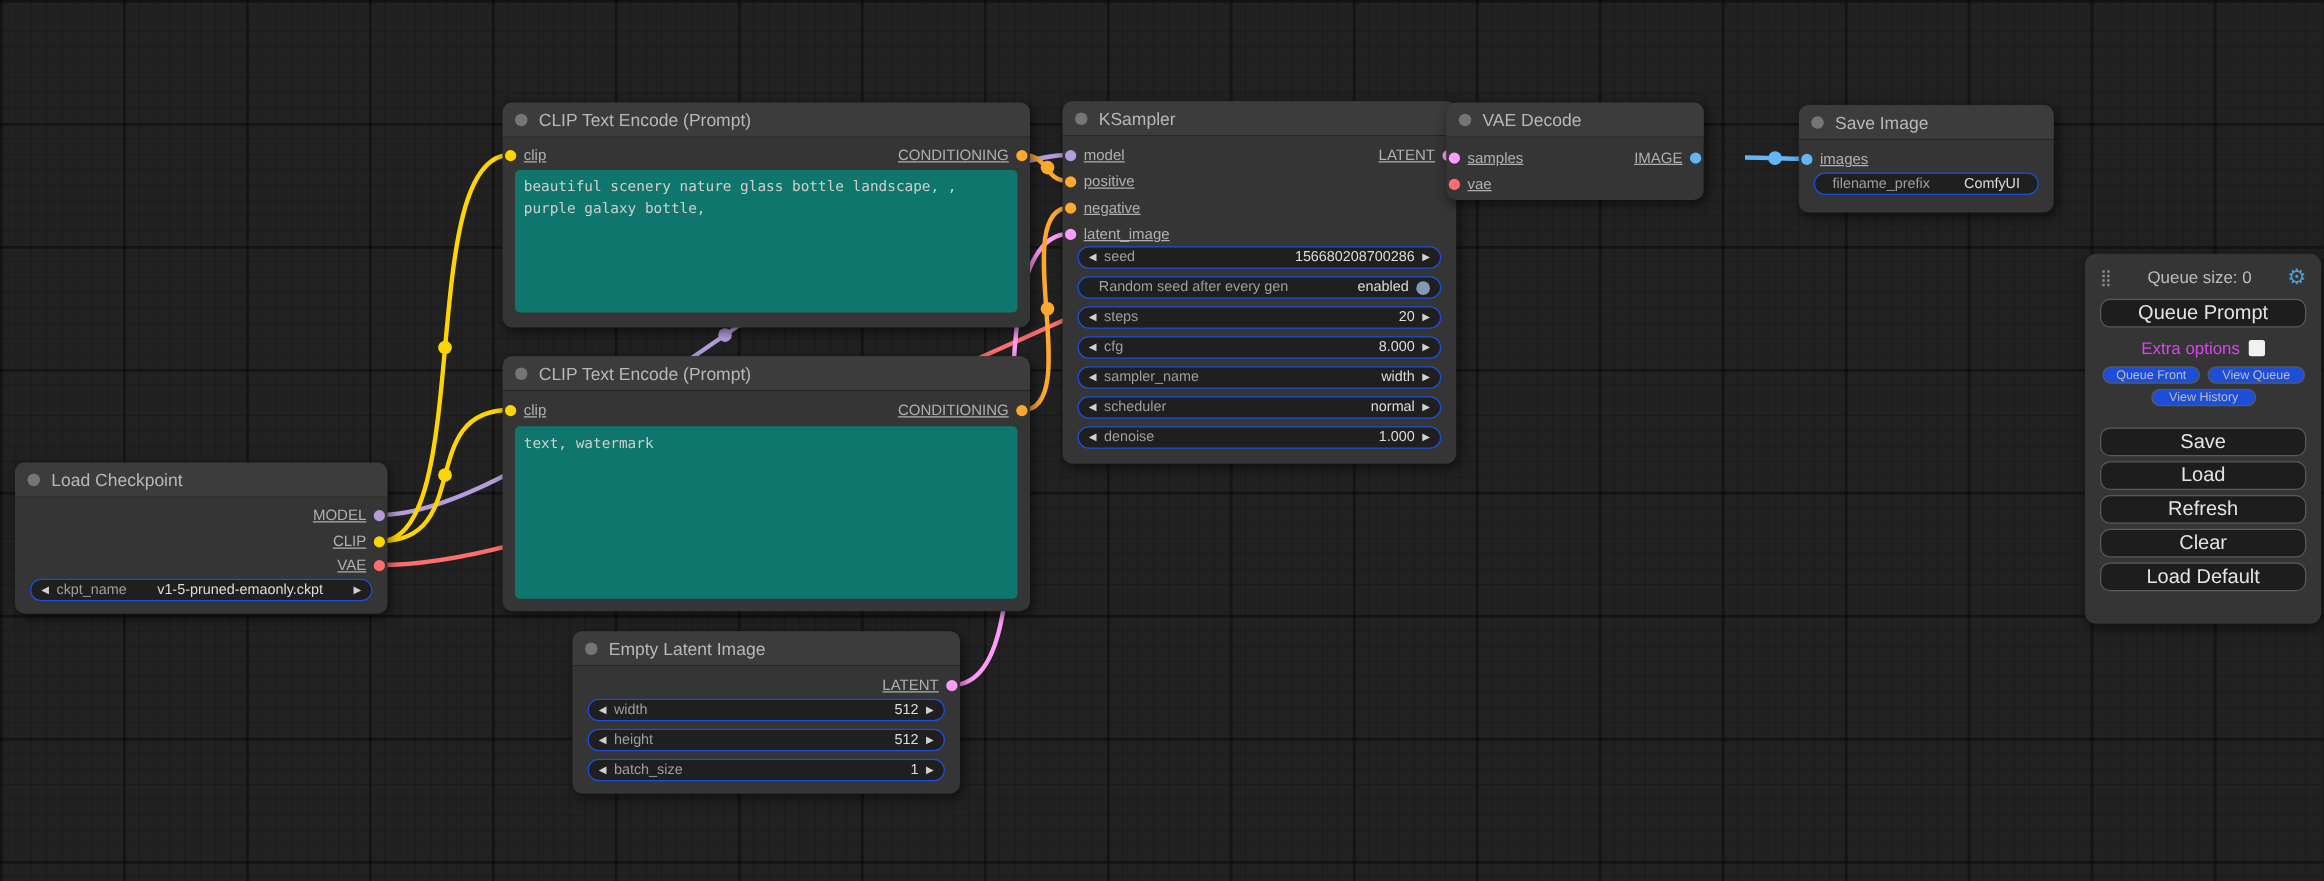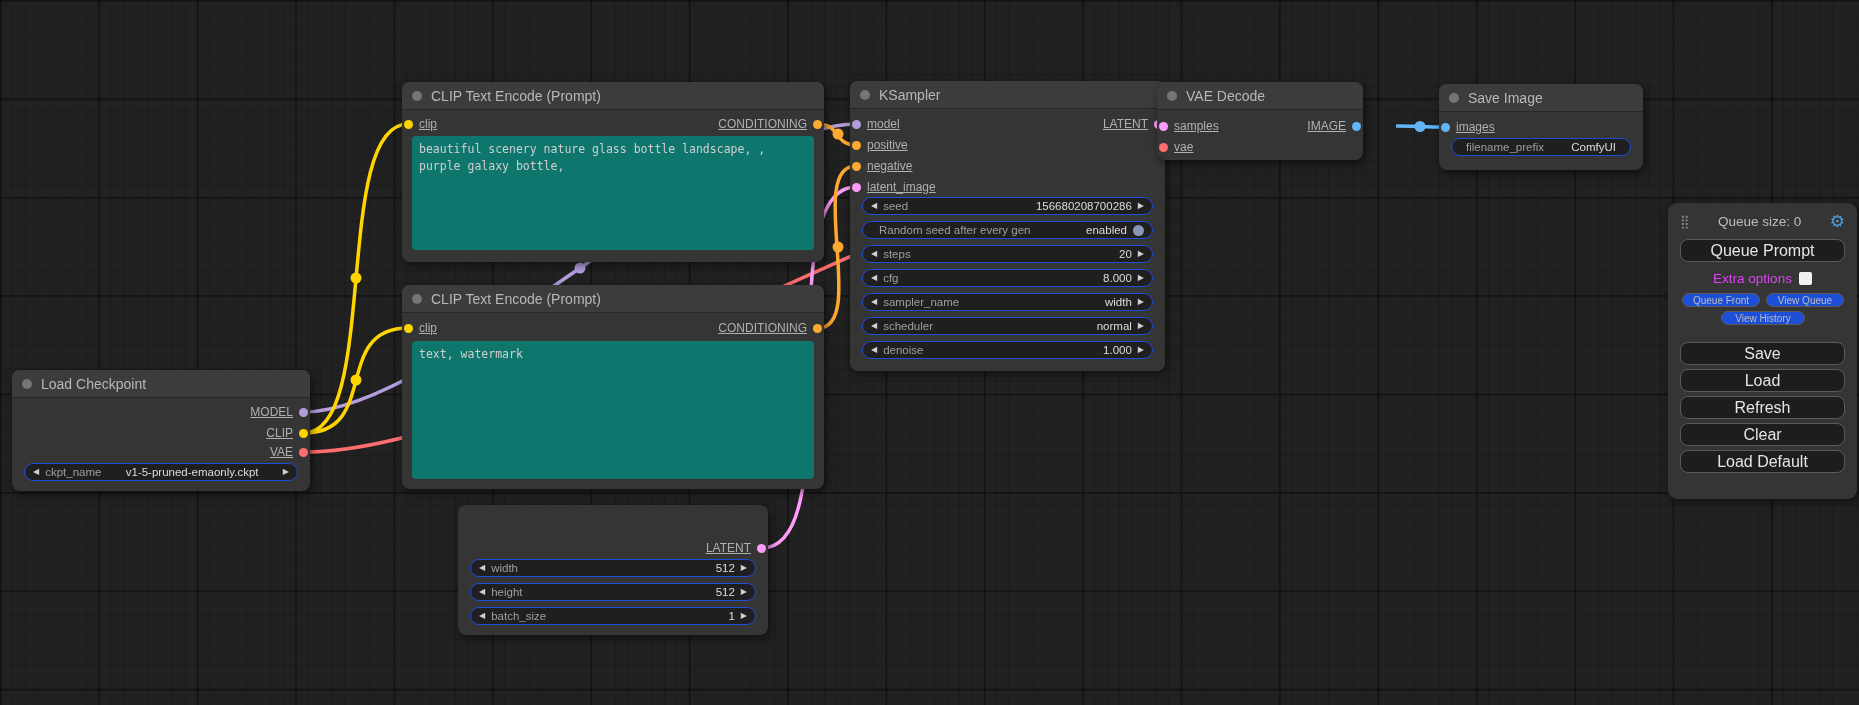--- a/index.html
+++ b/index.html
@@ -249,20 +249,24 @@
       <span class="dot image"></span>
         <span class="slot-label">images</span>
     </div>
     <div class="widget" style="left:12px;top:54px;width:180px;padding:0 14px;">
       <span class="w-label">filename_prefix</span>
       <span class="w-value">ComfyUI</span>
     </div>
   </div>
 
   <div class="node" style="left:458px;top:505px;width:310px;height:130px;">
+    <div class="node-header">
+      <span class="collapse-dot"></span>
+      <span class="node-title">Empty Latent Image</span>
+    </div>
     <div class="slot out" style="top:34px">
       <span class="slot-label">LATENT</span>
         <span class="dot latent"></span>
     </div>
     <div class="widget" style="left:12px;top:54px;width:286px;">
       <span class="arrow">◀</span>
       <span class="w-label">width</span>
       <span class="w-value">512</span>
       <span class="arrow">▶</span>
     </div>

